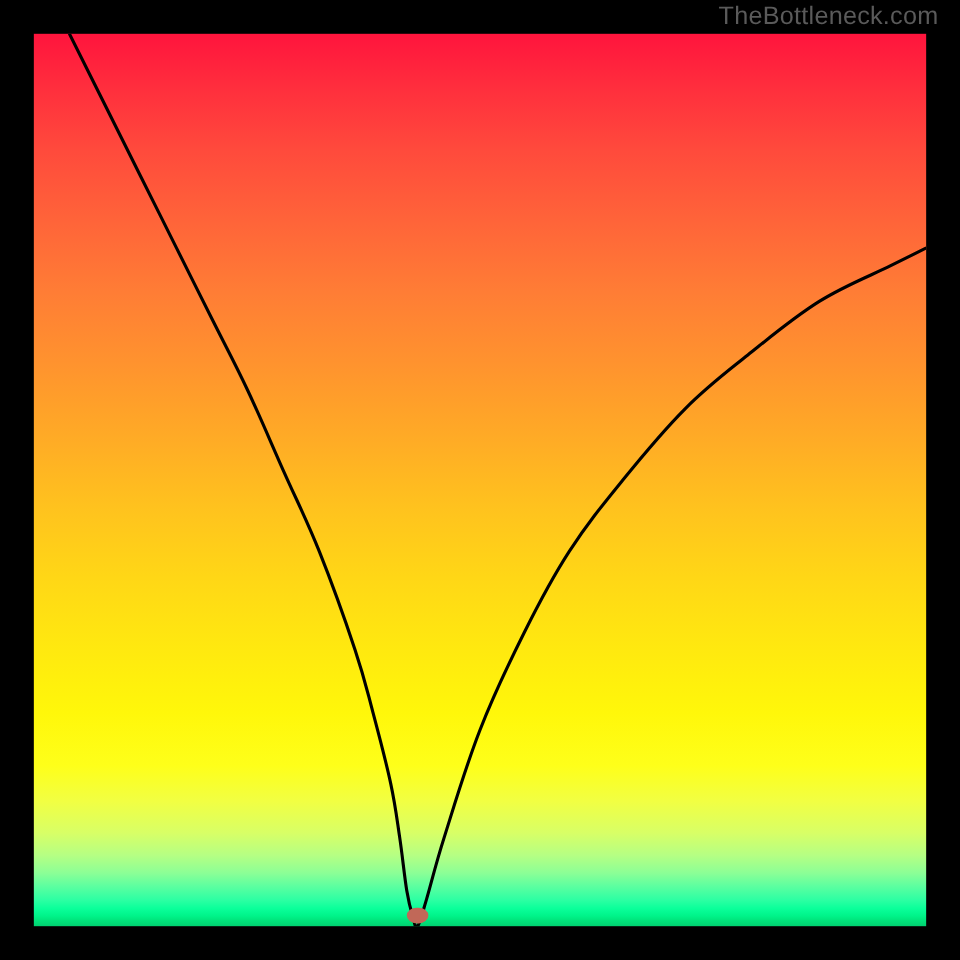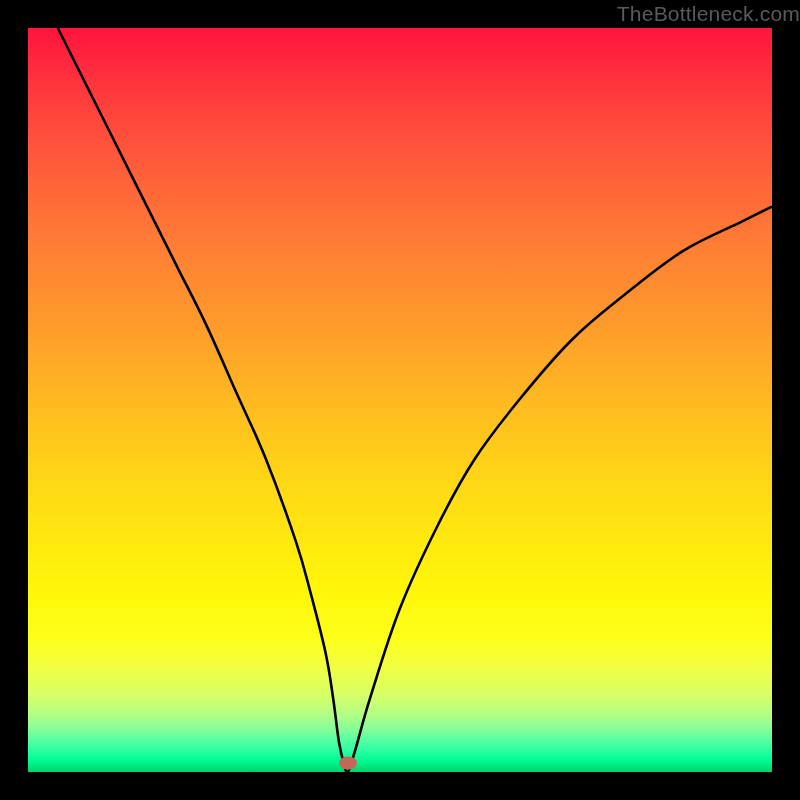--- a/index.html
+++ b/index.html
@@ -7,21 +7,21 @@
     width: 800px;
     height: 800px;
     background: #000;
     position: relative;
     font-family: Arial, Helvetica, sans-serif;
     overflow: hidden;
   }
   .watermark {
     position: absolute;
     top: 2px;
-    right: 0;
+    right: 18px;
     color: #5a5a5a;
     font-size: 21px;
     font-weight: 400;
     z-index: 10;
     letter-spacing: 0.2px;
   }
   .plot-area {
     position: absolute;
     left: 28px;
     top: 28px;

